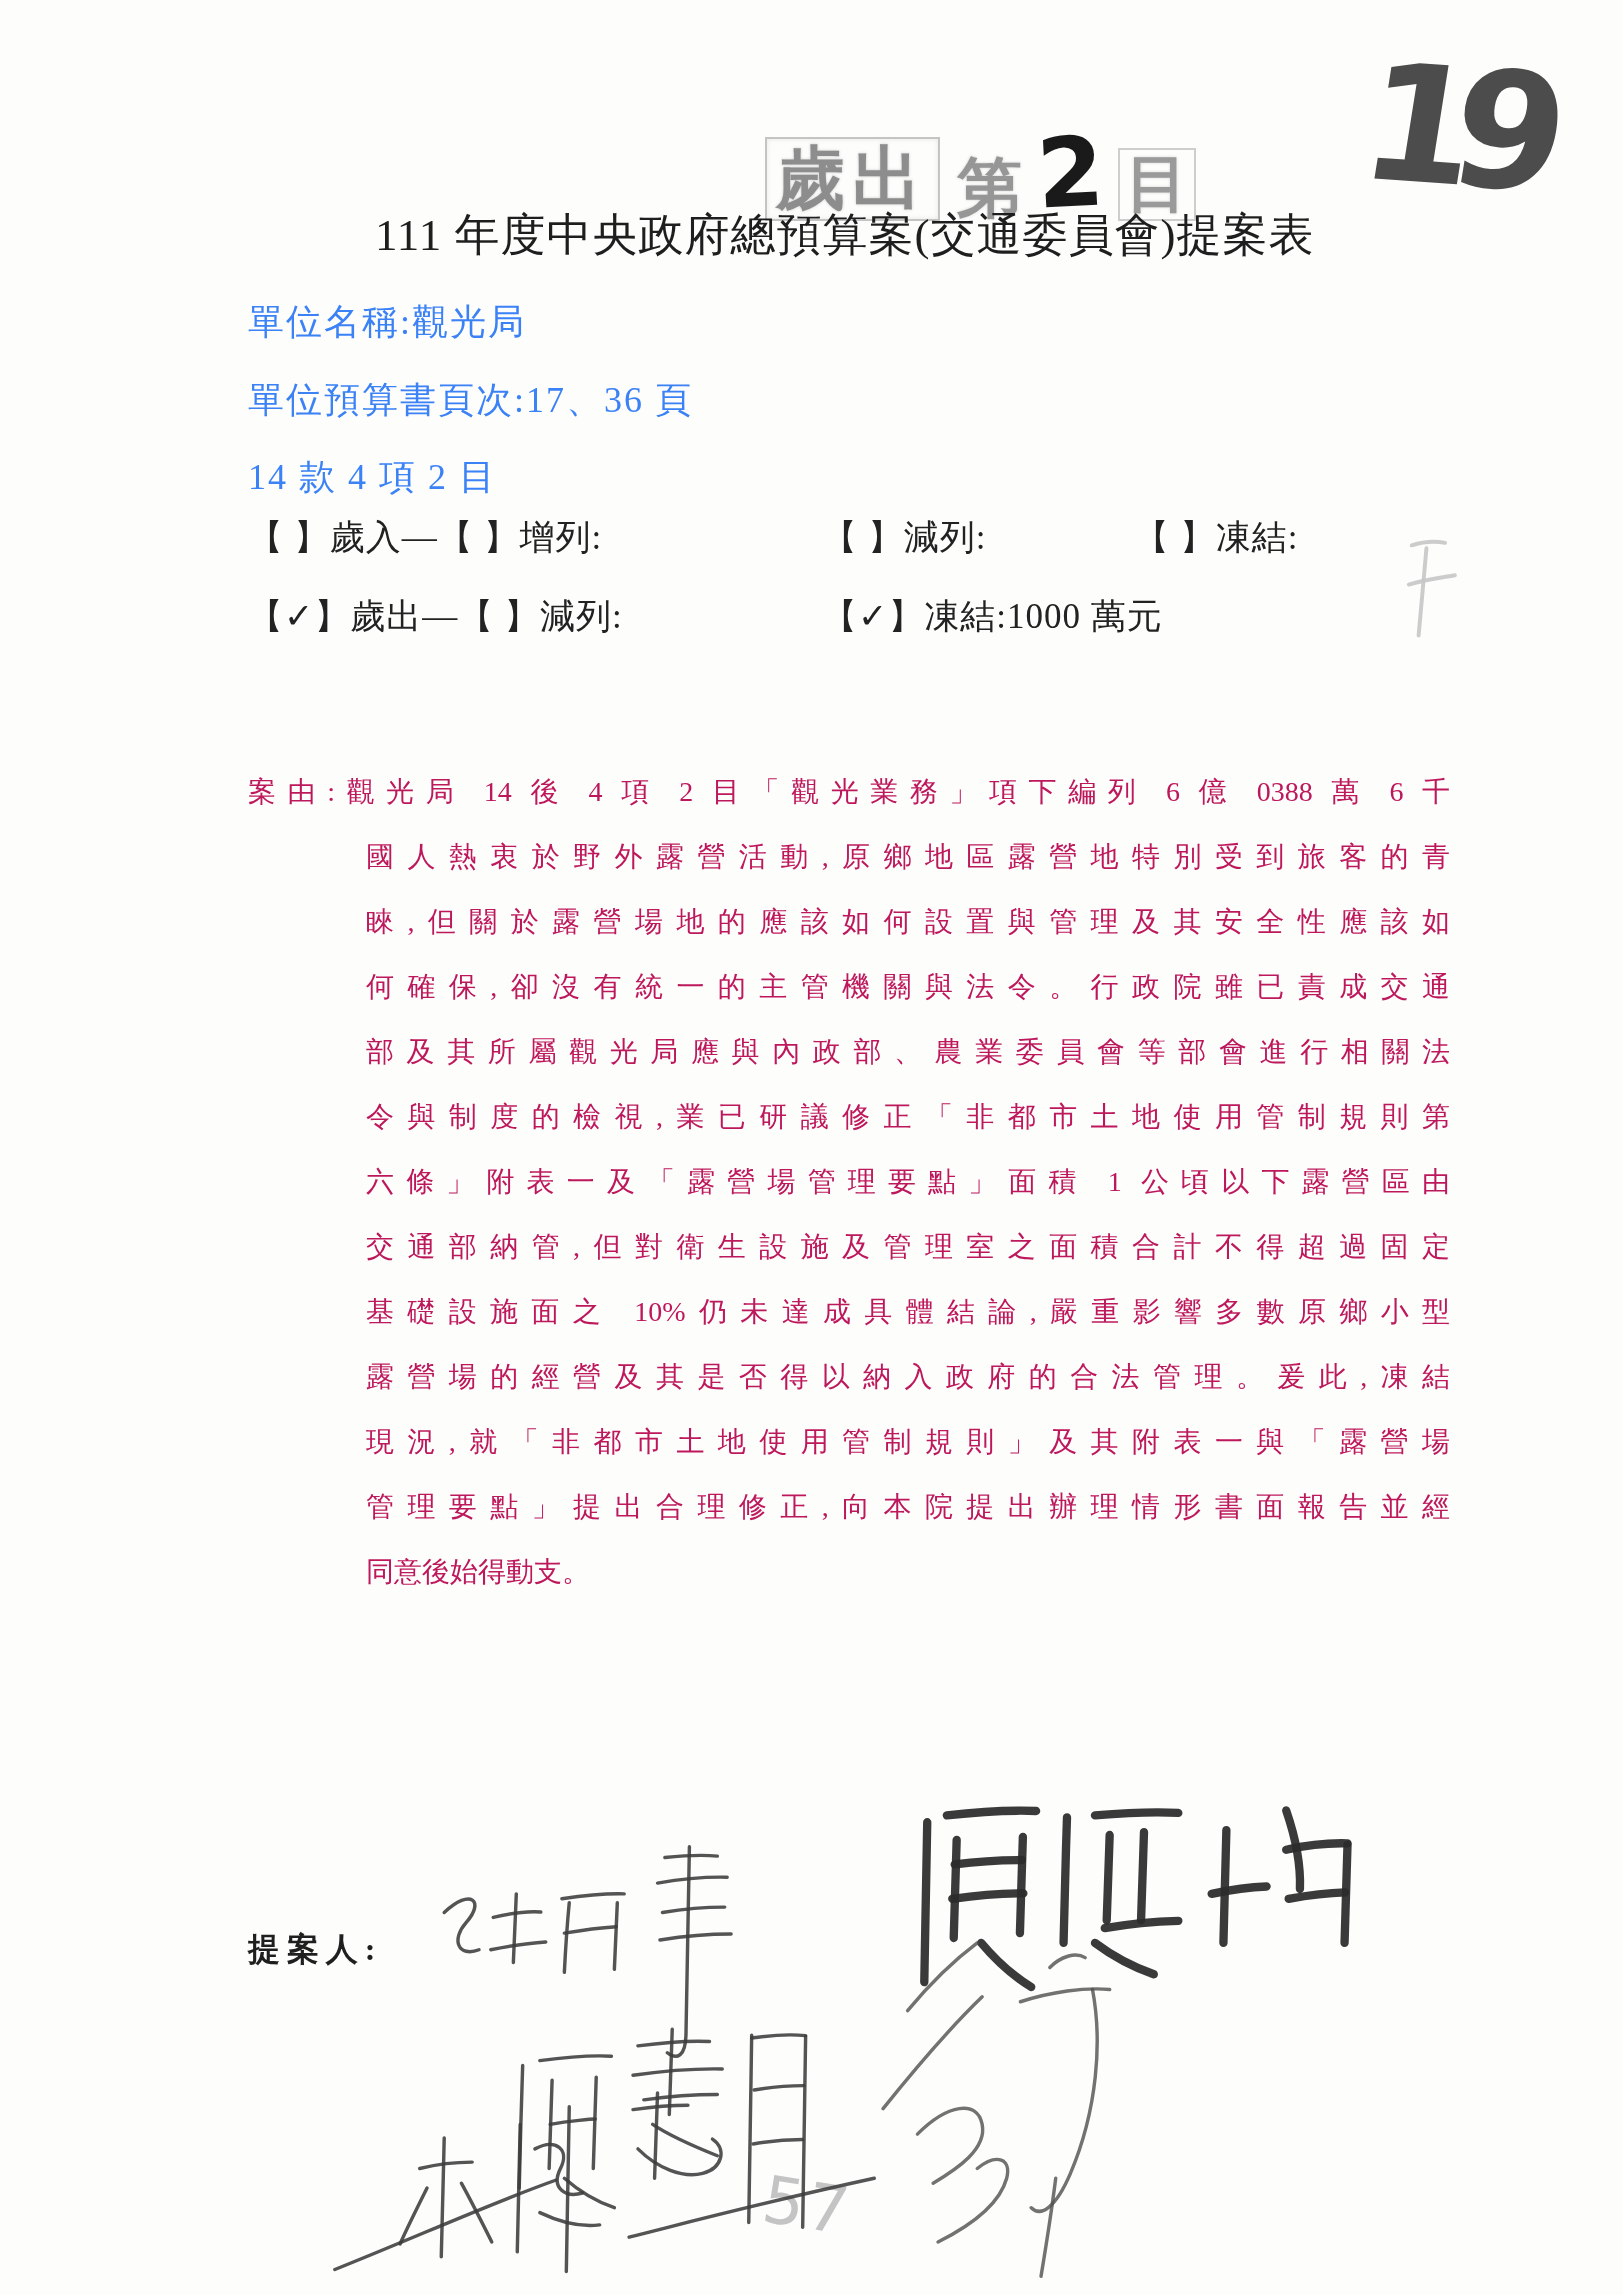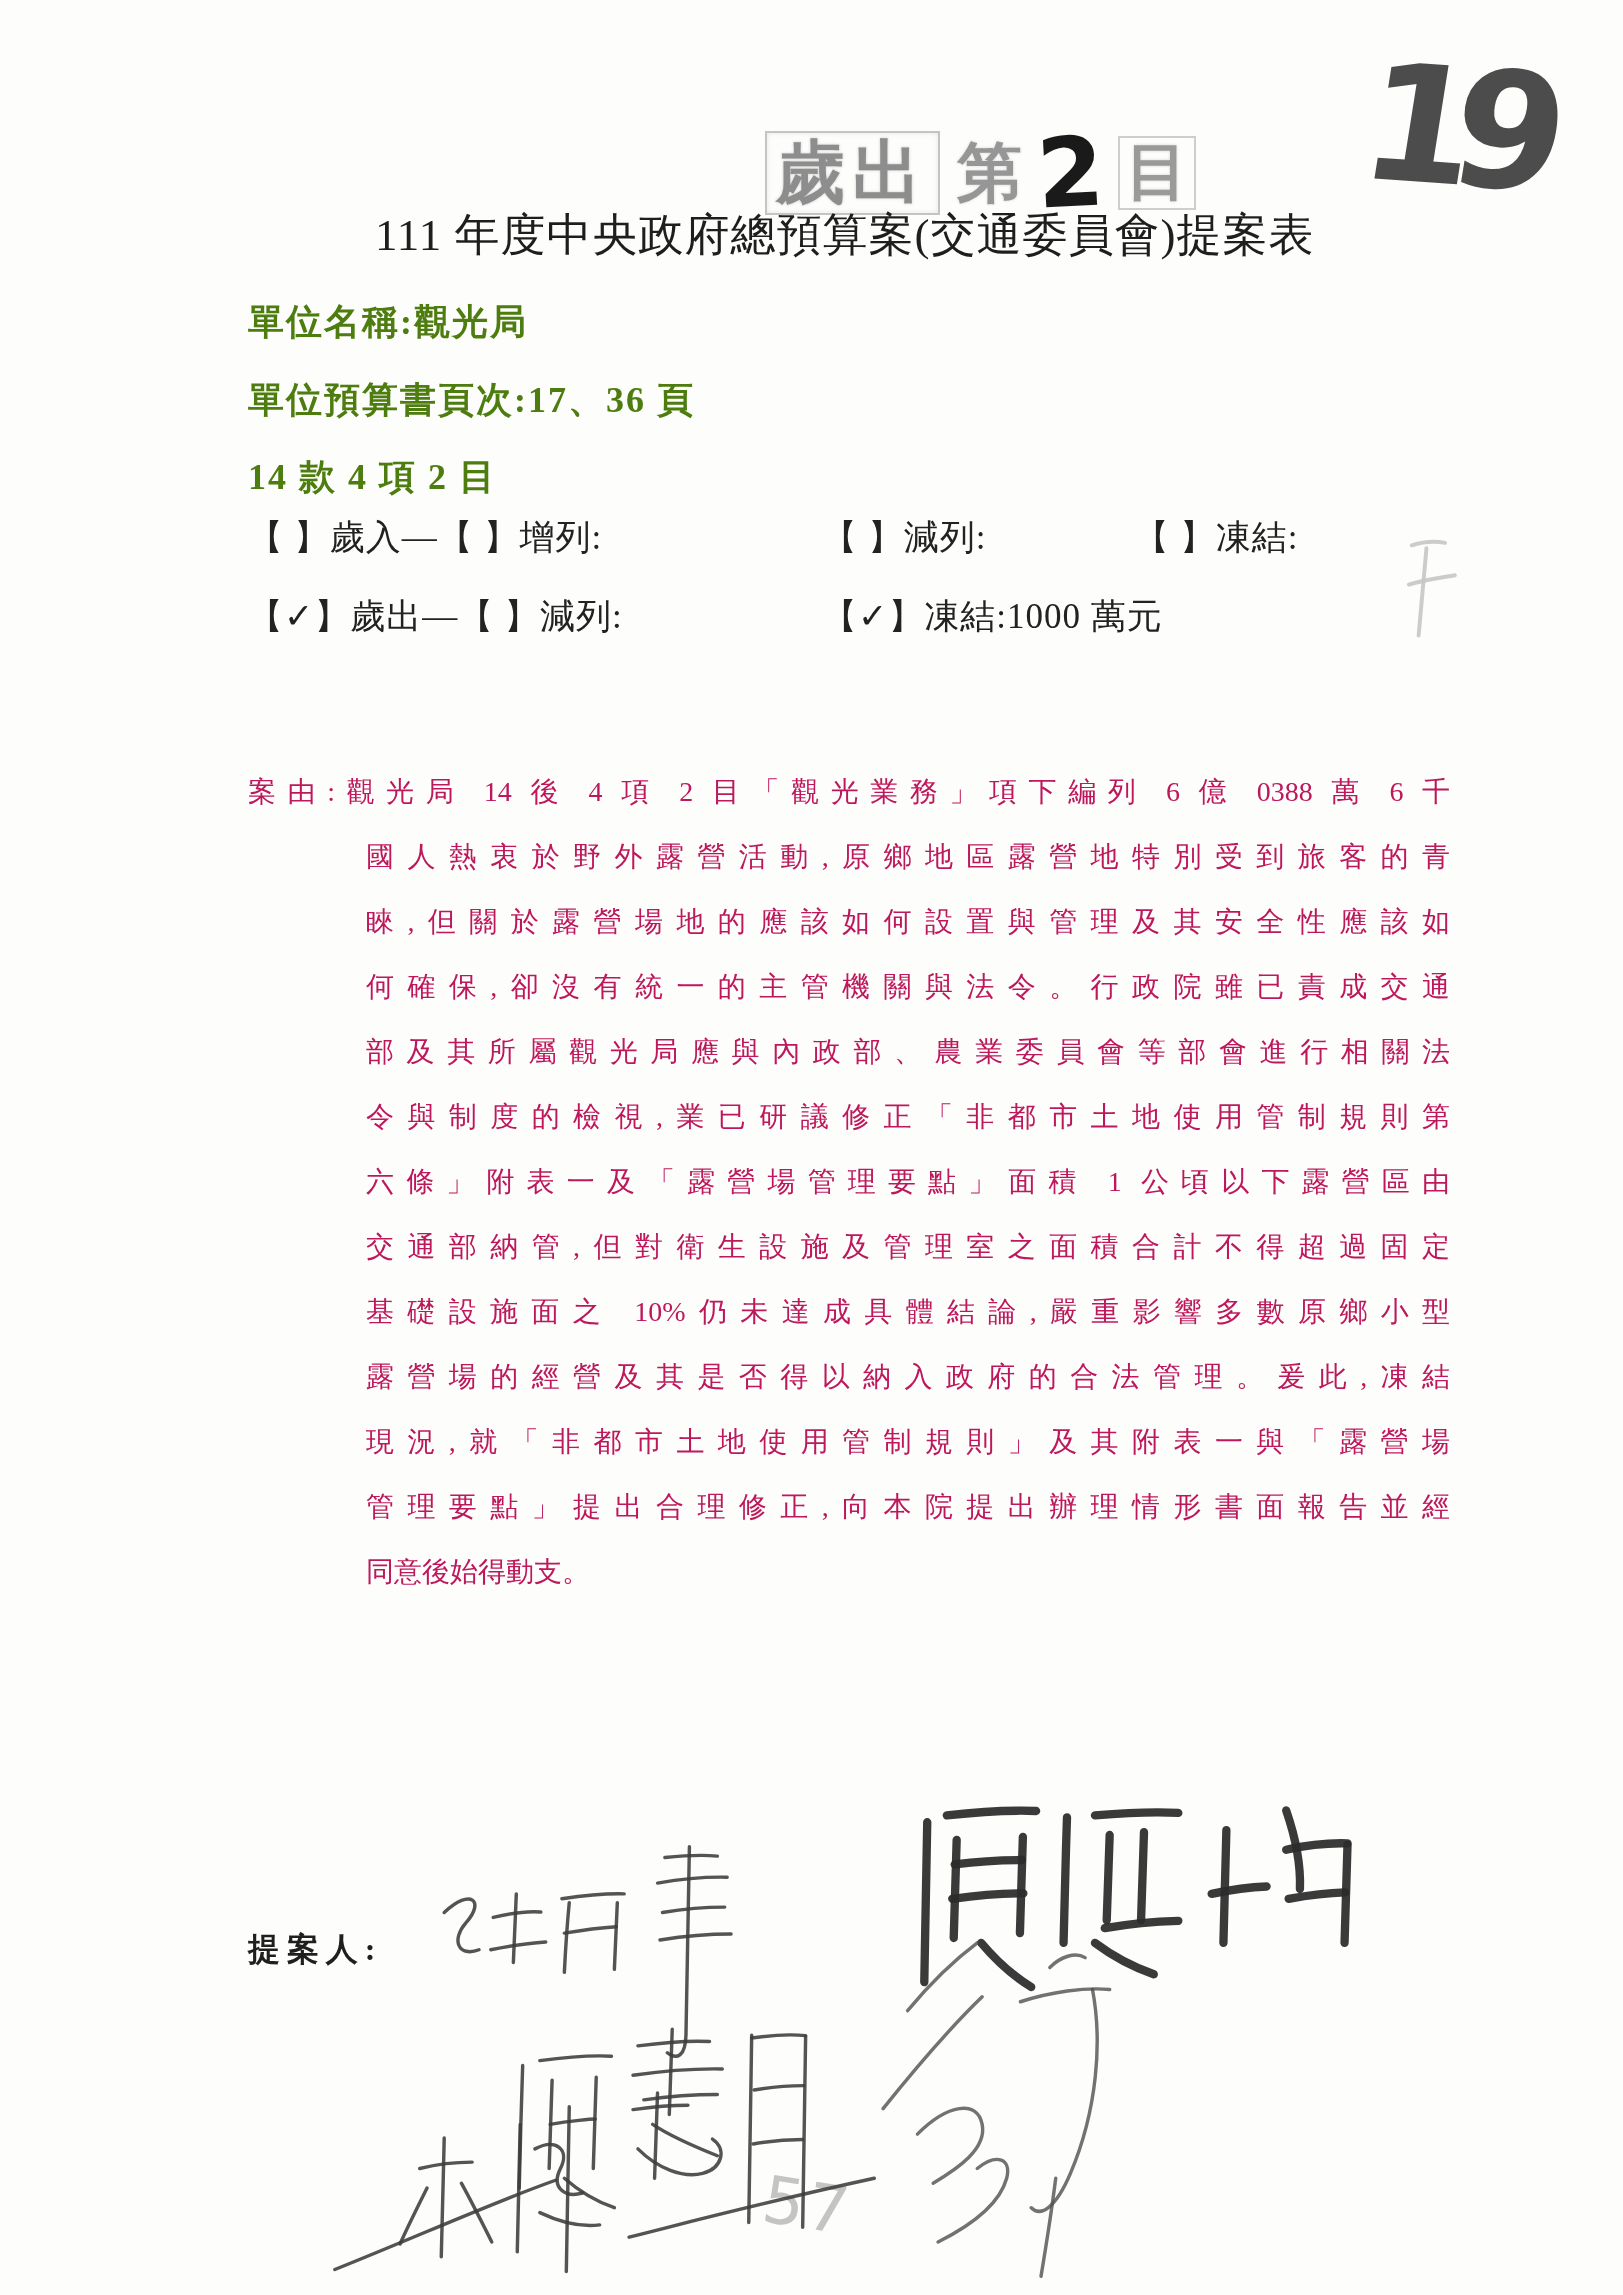--- a/index.html
+++ b/index.html
@@ -12,21 +12,21 @@
   .abs{position:absolute;white-space:nowrap;}
 
   
   .corner-num{
     left:1364px;top:47px;font-family:"DejaVu Sans",sans-serif;
     font-size:162px;font-weight:700;color:#4c4c4c;letter-spacing:-23.5px;
     transform:rotate(4deg) skewX(-5deg);line-height:1;
   }
 
   
-  .stamp{left:765px;top:125px;display:flex;align-items:center;gap:16.7px;}
+  .stamp{left:765px;top:125px;display:flex;align-items:flex-end;gap:16.7px;}
   .stamp-box{
     border:2px solid rgba(150,150,150,.55);padding:3.9px 8.8px;
     box-shadow:0 0 4.9px rgba(160,160,160,.25) inset;
   }
   .stamp-ink{
     font-size:69px;font-weight:700;color:#8d8d8d;letter-spacing:7.8px;
     text-shadow:0 0 2.9px rgba(130,130,130,.45);line-height:1.05;
   }
   .stamp-mid{font-size:65px;font-weight:700;color:#969696;
     text-shadow:0 0 2.9px rgba(140,140,140,.4);line-height:1;}
@@ -35,21 +35,21 @@
     color:#1a1a1a;line-height:1;transform:rotate(-3deg);margin:0 -2px;
   }
   .stamp-right-box{
     border:2px solid rgba(160,160,160,.5);padding:2px 5.9px;
     font-size:62px;font-weight:700;color:#9a9a9a;
     text-shadow:0 0 2.9px rgba(140,140,140,.4);line-height:1.05;
   }
 
   .title{left:375px;top:205px;font-size:45px;letter-spacing:1px;color:#1e1e1e;}
 
-  .field{left:248px;font-size:36px;letter-spacing:2px;color:#4d7c0f;font-weight:bold;}
+  .field{left:248px;font-size:36px;letter-spacing:2px;color:#3b82f6;}
   .f1{top:298px;} .f2{top:376px;} .f3{top:453px;}
 
   .cb{font-size:35px;color:#222;letter-spacing:1px;}
   .r1{top:514px;} .r2{top:593px;}
   .cba{left:248px;} .cbb{left:822px;text-align:center;} .cbc{left:1134px;}
 
   .case{
     position:absolute;left:248px;top:759px;width:1202px;
     font-size:28px;line-height:65px;color:#be185d;
   }

